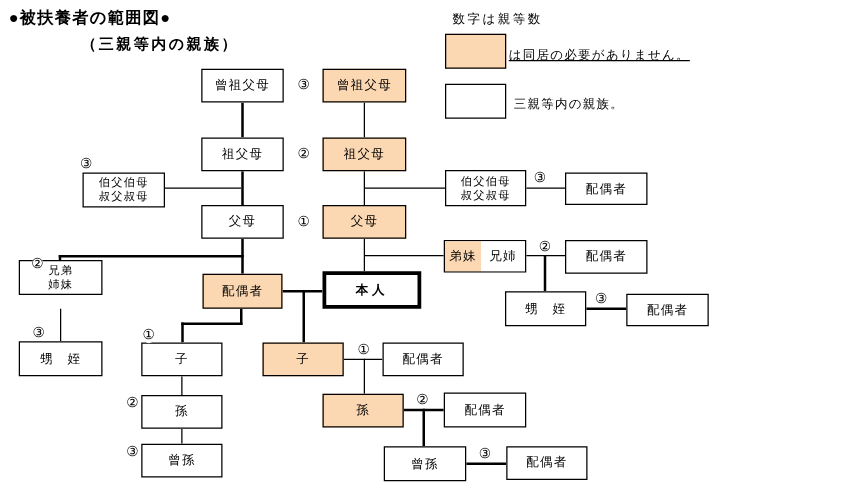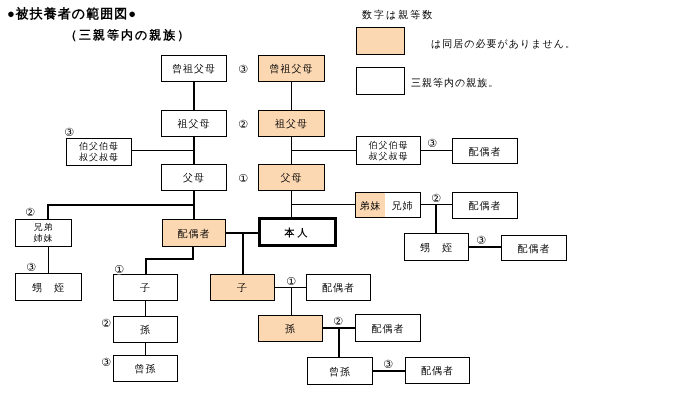--- a/index.html
+++ b/index.html
@@ -30,21 +30,21 @@
 </head>
 <body>
 
 <div class="stage">
 
   <div class="abs title" style="left:7px;top:5px;">●被扶養者の範囲図●</div>
   <div class="abs subtitle" style="left:22px;top:27px;margin-left:43px;">（三親等内の親族）</div>
 
   <div class="abs legend-heading" style="left:362px;top:8px;">数字は親等数</div>
   <div class="abs swatch" style="left: 356px; top: 27px; width: 49px; height: 28px; background: rgb(251, 215, 178);"></div>
-  <div class="abs legend-label" style="left:431px;top:37px;">は同居の必要がありません。</div>
+  <div class="abs legend-label" style="left:407px;top:37px;text-decoration:underline;">は同居の必要がありません。</div>
   <div class="abs swatch" style="left:356px;top:67px;width:49px;height:28px;background:#fff;"></div>
   <div class="abs legend-label" style="left:411px;top:76px;">三親等内の親族。</div>
 
   <div class="abs" id="diagram" style="left:0;top:0;width:691px;height:403px;">
       <div class="edge" style="left: 193px; top: 82px; width: 2px; height: 28px;"></div>
       <div class="edge" style="left: 193px; top: 137px; width: 2px; height: 27px;"></div>
       <div class="edge" style="left: 193px; top: 191px; width: 2px; height: 28px;"></div>
       <div class="edge" style="left: 47px; top: 204px; width: 148px; height: 2px;"></div>
       <div class="edge" style="left: 47px; top: 204px; width: 2px; height: 15px;"></div>
       <div class="edge" style="left: 226px; top: 232px; width: 32px; height: 2px;"></div>
@@ -83,21 +83,21 @@
       <div class="node two-line" style="left: 356px; top: 136px; width: 65px; height: 29px; border-width: 1px;">
         <div>伯父伯母</div>
         <div>叔父叔母</div>
       </div>
       <div class="node" style="left: 452px; top: 138px; width: 66px; height: 26px; border-width: 1px;">配偶者</div>
       <div class="node split" style="left: 355px; top: 192px; width: 66px; height: 26px; border-width: 1px;">
         <div class="half" style="width: 45%; background: rgb(251, 215, 178);">弟妹</div>
         <div class="half" style="width: 55%; background: rgb(255, 255, 255);">兄姉</div>
       </div>
       <div class="node" style="left: 452px; top: 192px; width: 66px; height: 27px; border-width: 1px;">配偶者</div>
-      <div class="node two-line" style="left: 15px; top: 219px; width: 57px; height: 28px; border-width: 1px;">
+      <div class="node two-line" style="left: 15px; top: 208px; width: 67px; height: 28px; border-width: 1px;">
         <div>兄弟</div>
         <div>姉妹</div>
       </div>
       <div class="node" style="left: 162px; top: 219px; width: 64px; height: 28px; border-width: 1px; background: rgb(251, 215, 178);">配偶者</div>
       <div class="node" style="left: 258px; top: 217px; width: 79px; height: 30px; border-width: 3px; font-weight: bold; letter-spacing: 3px;">本人</div>
       <div class="node" style="left: 404px; top: 233px; width: 65px; height: 28px; border-width: 1px;">甥　姪</div>
       <div class="node" style="left: 501px; top: 235px; width: 66px; height: 26px; border-width: 1px;">配偶者</div>
       <div class="node" style="left: 15px; top: 273px; width: 67px; height: 28px; border-width: 1px;">甥　姪</div>
       <div class="node" style="left: 113px; top: 274px; width: 65px; height: 27px; border-width: 1px;">子</div>
       <div class="node" style="left: 210px; top: 274px; width: 65px; height: 27px; border-width: 1px; background: rgb(251, 215, 178);">子</div>

